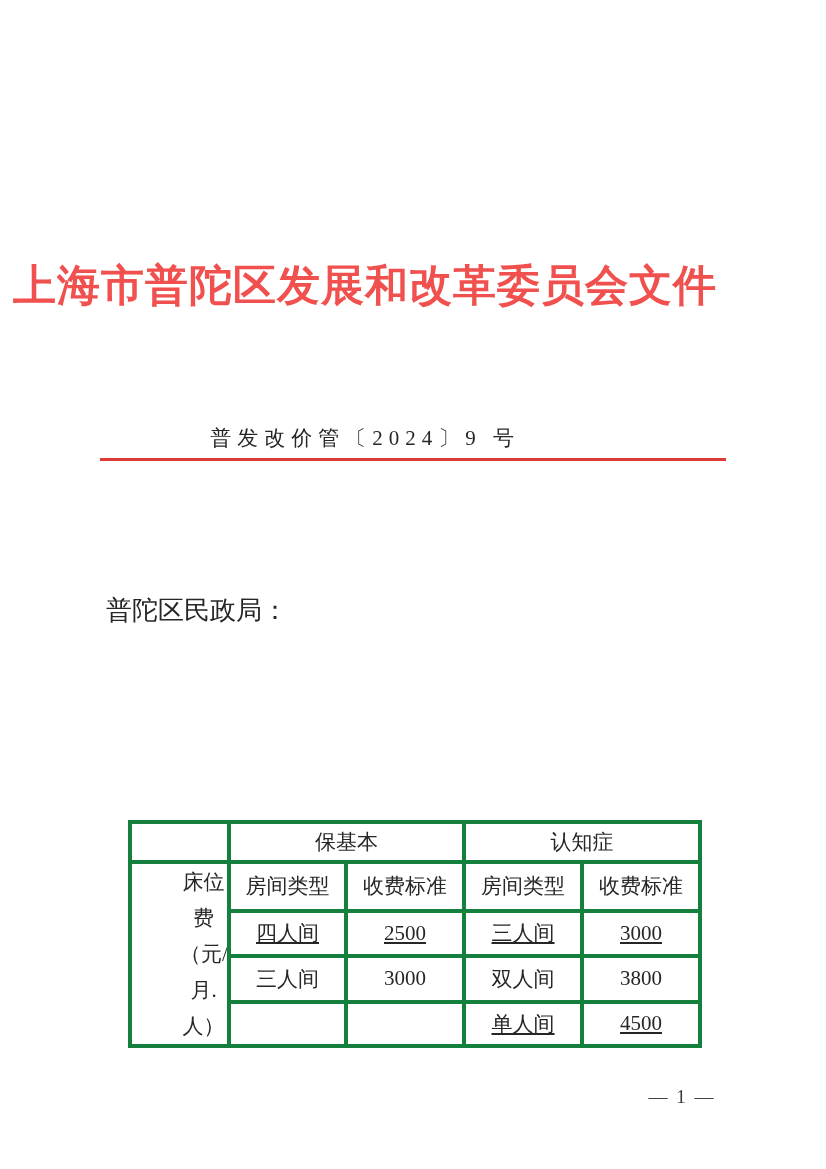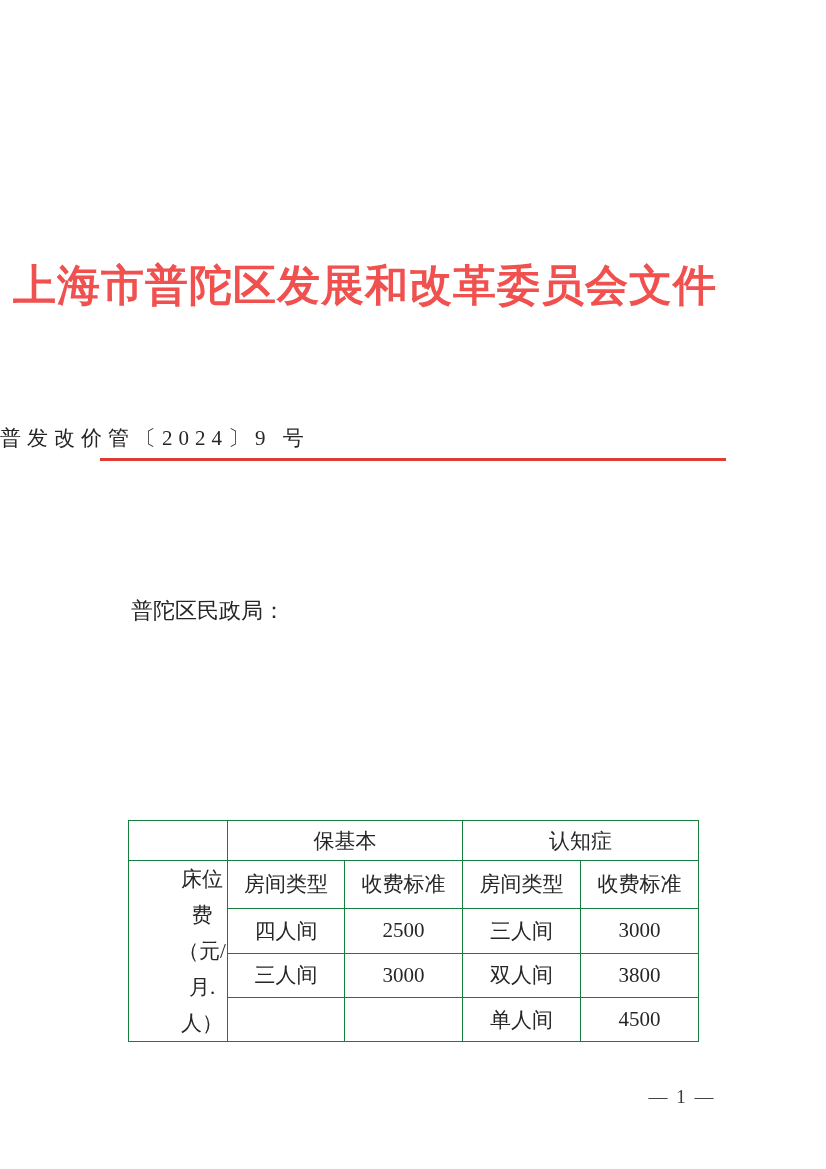--- a/index.html
+++ b/index.html
@@ -27,20 +27,21 @@
     letter-spacing: 1px;
     line-height: 68px;
     color: var(--header-red, #f0504e);
     white-space: nowrap;
   }
   .doc-number {
     position: absolute;
     top: 423px;
     left: 0;
     width: 100%;
+    text-align: center;
     font-size: 21px;
     letter-spacing: 6px;
     line-height: 30px;
     color: var(--ink, #262626);
   }
   .red-rule {
     position: absolute;
     top: 458px;
     left: 100px;
     width: 626px;
@@ -55,22 +56,22 @@
     text-align: center;
     font-size: 25px;
     font-weight: bold;
     letter-spacing: 1px;
     line-height: 36px;
     white-space: nowrap;
   }
   .salutation {
     position: absolute;
     top: 596px;
-    left: 131px;
-    font-size: 22px;
+    left: 106px;
+    font-size: 26px;
     line-height: 30px;
   }
   .body-paragraph {
     position: absolute;
     top: 630px;
     left: 123px;
     width: 585px;
     font-size: 22px;
     line-height: 39px;
     text-align: justify;
@@ -81,31 +82,31 @@
     position: absolute;
     top: 820px;
     left: 128px;
     width: 570px;
     border-collapse: collapse;
     table-layout: fixed;
     font-size: 21px;
     color: var(--ink, #262626);
   }
   .fee-table td {
-    border: 1px solid #15803d;
+    border: 4px solid #15803d;
     text-align: center;
     vertical-align: middle;
     padding: 0;
     overflow: hidden;
   }
   .fee-table tr.r1 { height: 40px; }
   .fee-table tr.r2 { height: 45px; }
-  .fee-table tr.r3 { height: 42px; }
+  .fee-table tr.r3 { height: 42px; text-decoration: underline; }
   .fee-table tr.r4 { height: 42px; }
-  .fee-table tr.r5 { height: 41px; }
+  .fee-table tr.r5 { height: 41px; text-decoration: underline; }
   .row-label-cell div {
     line-height: 36px;
     font-size: 21px;
     padding-left: 48px;
   }
   .page-number {
     position: absolute;
     top: 1086px;
     left: 682px;
     transform: translateX(-50%);

